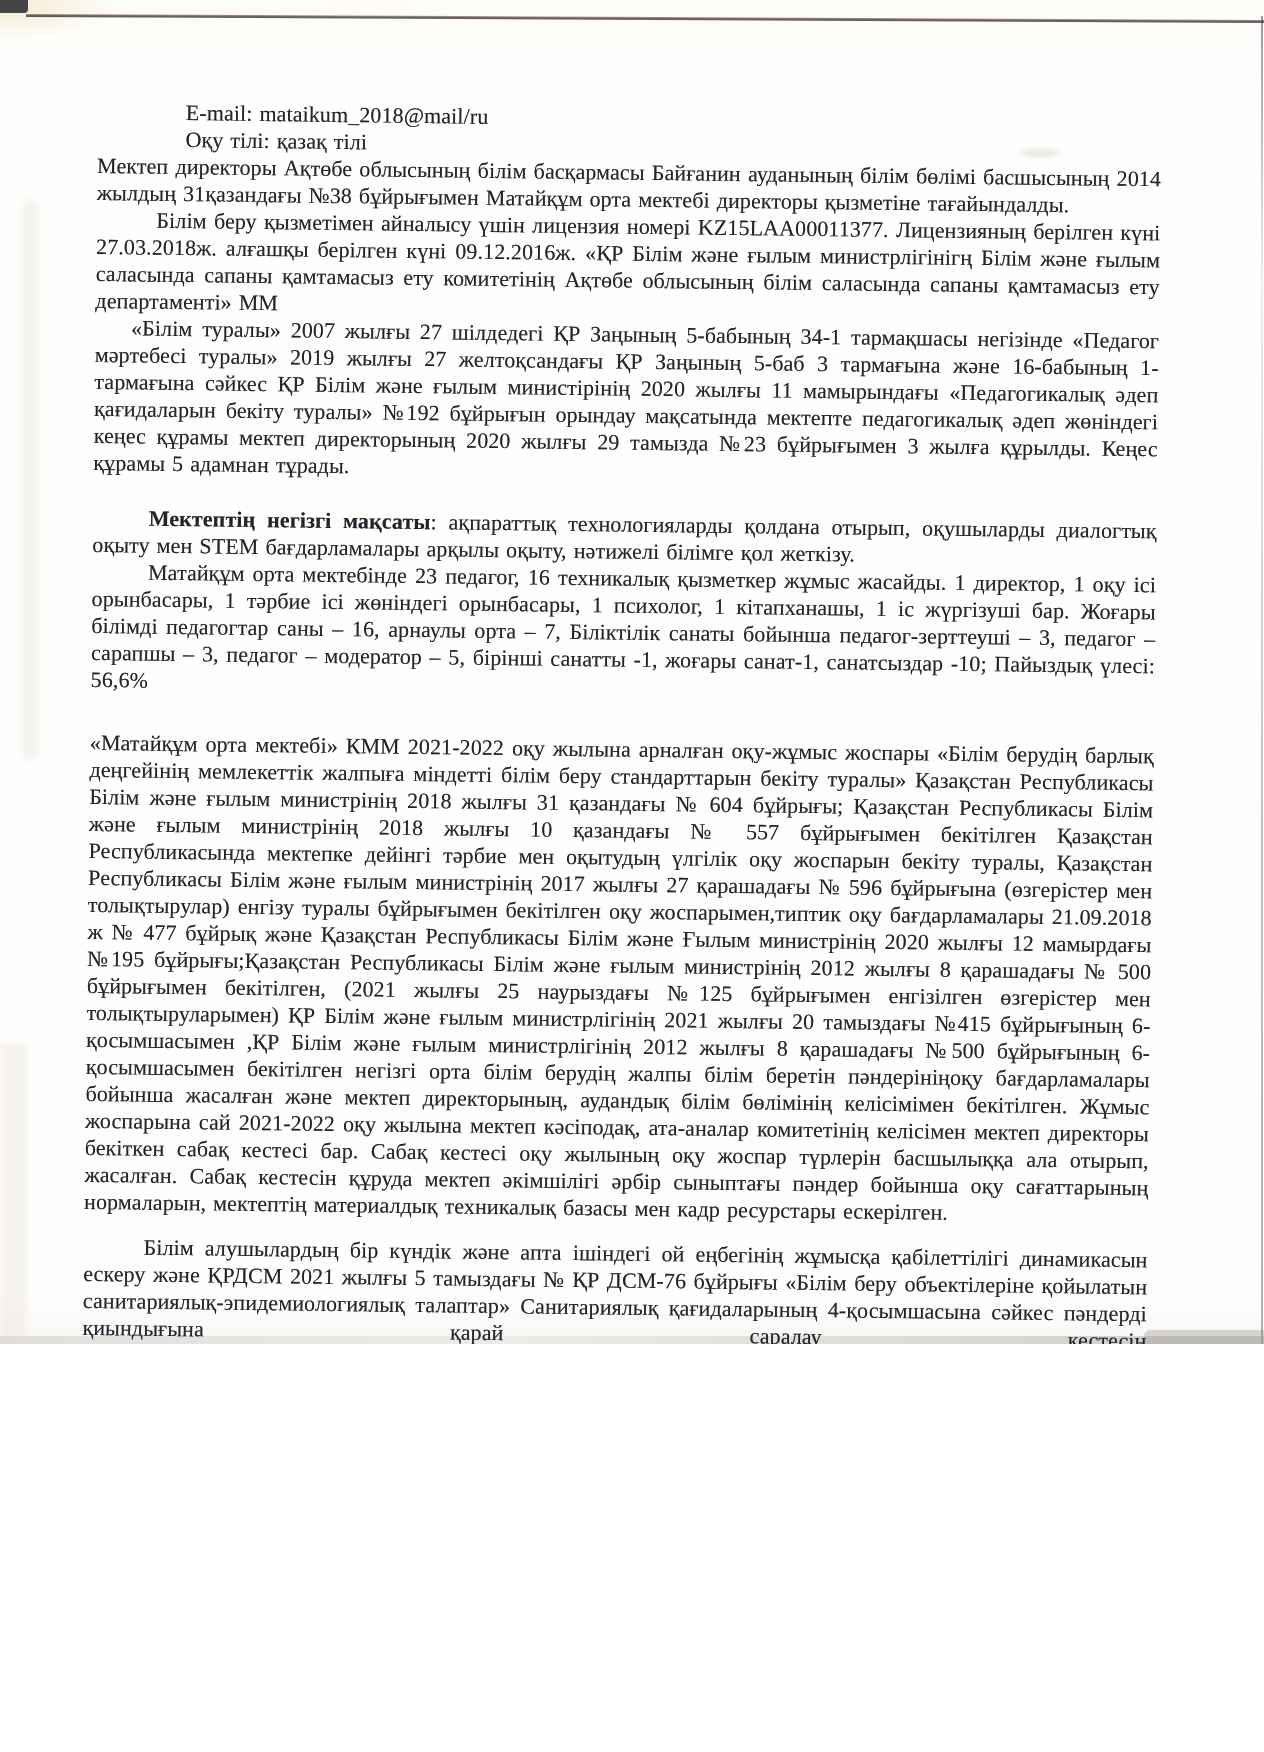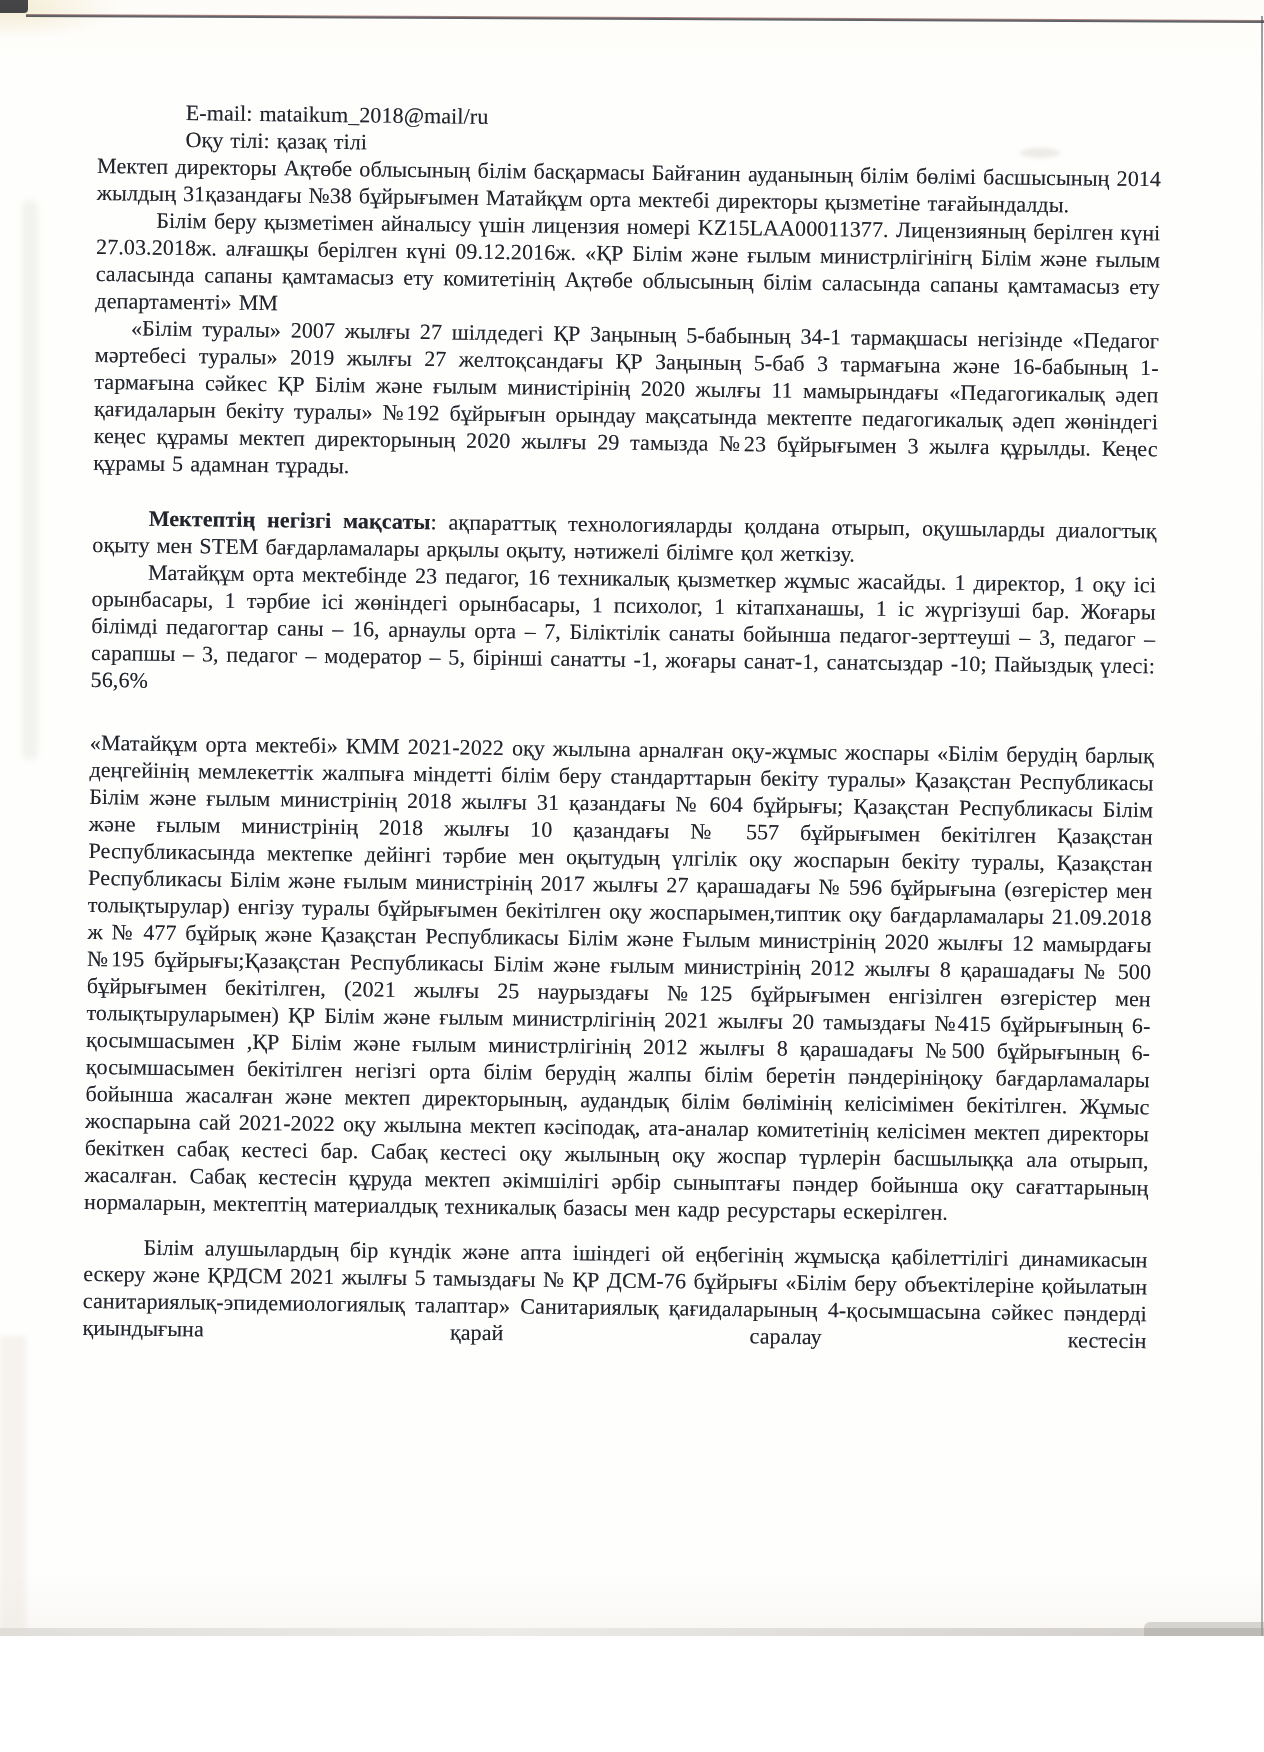--- a/index.html
+++ b/index.html
@@ -3,21 +3,21 @@
 <meta charset="utf-8">
 <style>
   html,body{margin:0;padding:0;}
   body{
     width:1264px;height:1752px;
     background:#ffffff;
     font-family:"Liberation Serif","DejaVu Serif",serif;
     overflow:hidden;
   }
   .page{
-    position:relative;width:1264px;height:1636px;
+    position:relative;width:1264px;height:1344px;
     background:
       linear-gradient(180deg,#fdfcf8 0%,#fefefc 4%,#fefefd 96%,#f8f7f4 100%);
     overflow:hidden;
   }
   
   .scan-top-line{
     position:absolute;left:26px;top:14px;width:1238px;height:3px;
     background:linear-gradient(180deg,#b97a74 0%,#4a4c54 45%,#3c3e46 100%);
     transform:rotate(0.28deg);transform-origin:0 0;opacity:.85;
   }

